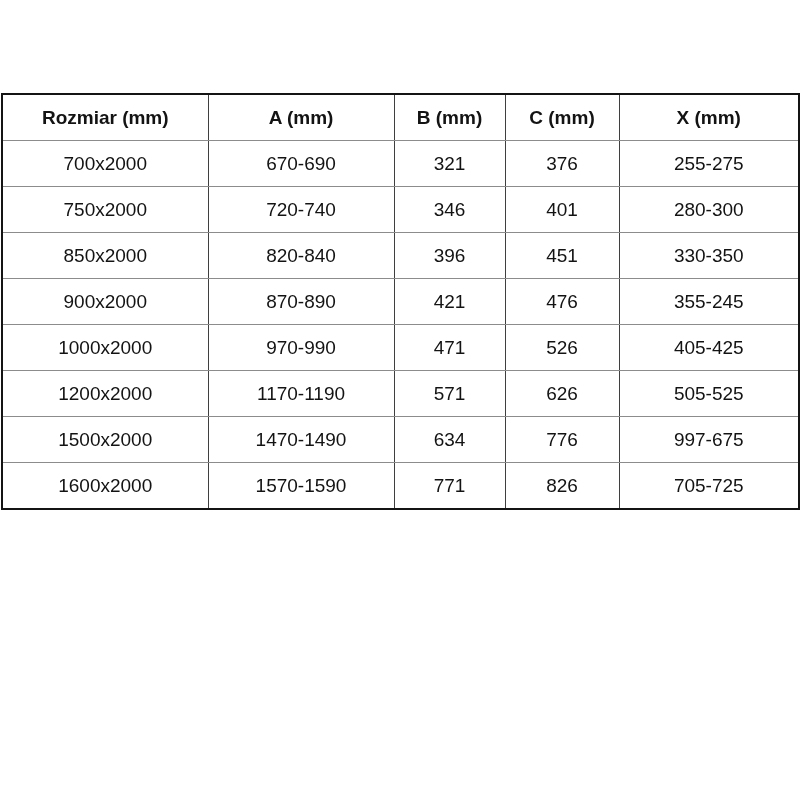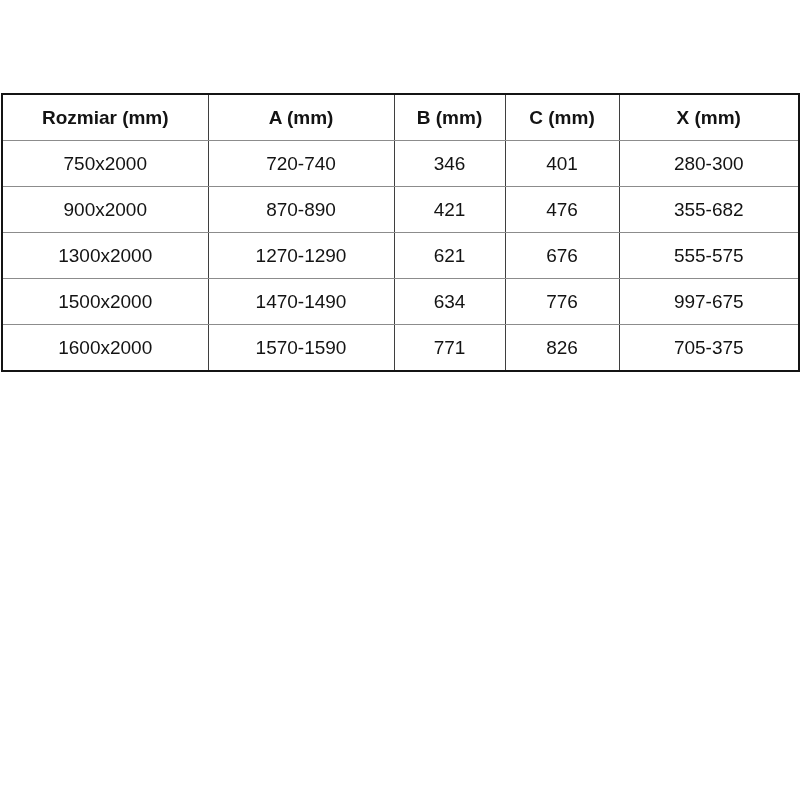--- a/index.html
+++ b/index.html
@@ -63,49 +63,70 @@
       <tr>
         <th>Rozmiar (mm)</th>
         <th>A (mm)</th>
         <th>B (mm)</th>
         <th>C (mm)</th>
         <th>X (mm)</th>
       </tr>
     </thead>
     <tbody>
         <tr>
+          <td>700x2000</td>
+          <td>670-690</td>
+          <td>321</td>
+          <td>376</td>
+          <td>255-275</td>
+        </tr>
+        <tr>
           <td>750x2000</td>
           <td>720-740</td>
           <td>346</td>
           <td>401</td>
           <td>280-300</td>
         </tr>
         <tr>
+          <td>850x2000</td>
+          <td>820-840</td>
+          <td>396</td>
+          <td>451</td>
+          <td>330-350</td>
+        </tr>
+        <tr>
           <td>900x2000</td>
           <td>870-890</td>
           <td>421</td>
           <td>476</td>
-          <td>355-682</td>
+          <td>355-245</td>
         </tr>
         <tr>
-          <td>1300x2000</td>
-          <td>1270-1290</td>
-          <td>621</td>
-          <td>676</td>
-          <td>555-575</td>
+          <td>1000x2000</td>
+          <td>970-990</td>
+          <td>471</td>
+          <td>526</td>
+          <td>405-425</td>
+        </tr>
+        <tr>
+          <td>1200x2000</td>
+          <td>1170-1190</td>
+          <td>571</td>
+          <td>626</td>
+          <td>505-525</td>
         </tr>
         <tr>
           <td>1500x2000</td>
           <td>1470-1490</td>
           <td>634</td>
           <td>776</td>
           <td>997-675</td>
         </tr>
         <tr>
           <td>1600x2000</td>
           <td>1570-1590</td>
           <td>771</td>
           <td>826</td>
-          <td>705-375</td>
+          <td>705-725</td>
         </tr>
       </tbody>
   </table>
 </div>
 
 </body></html>

